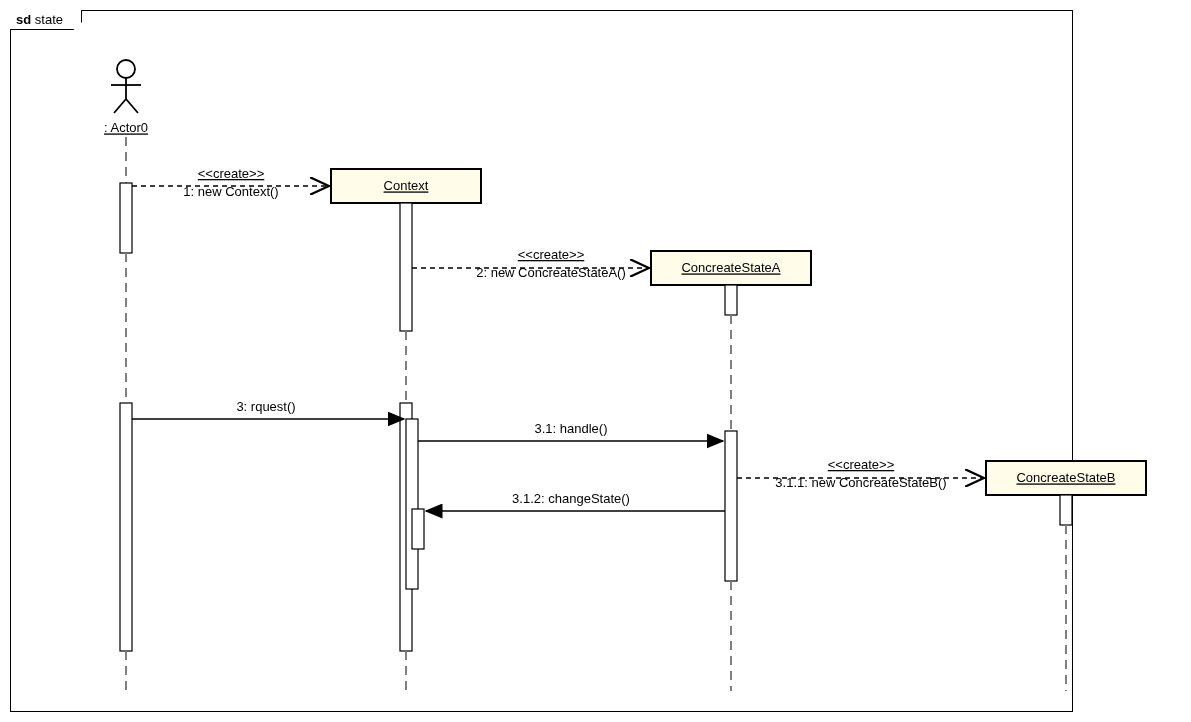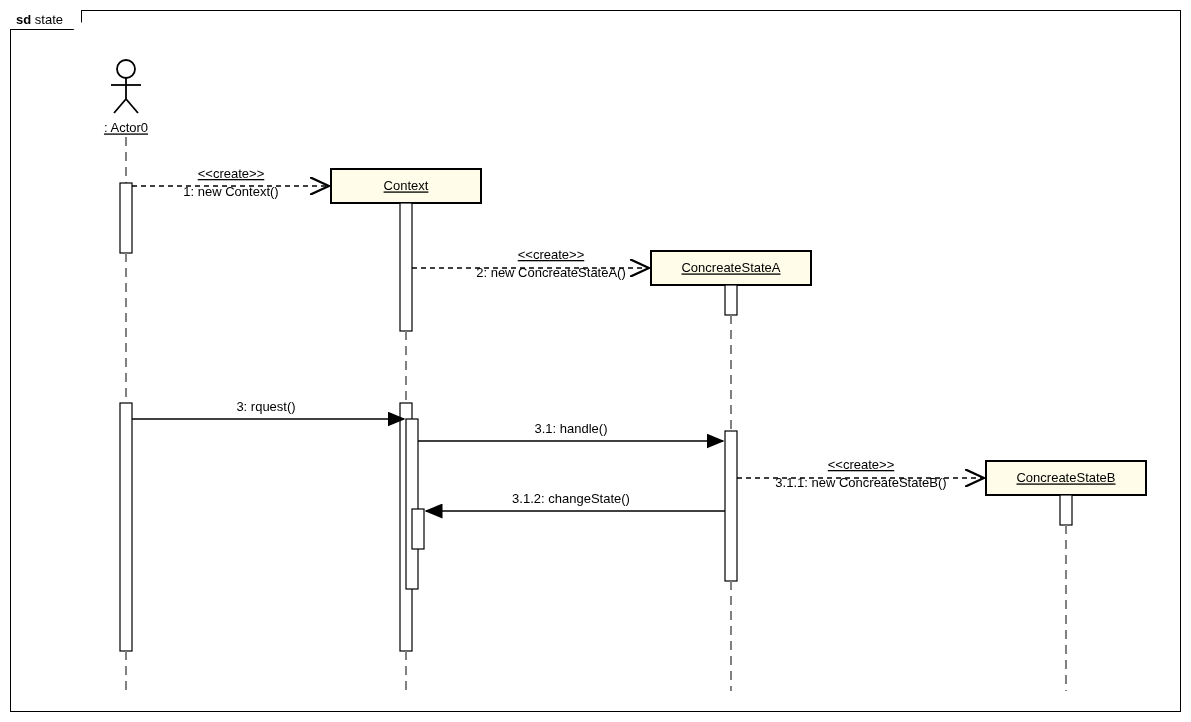--- a/index.html
+++ b/index.html
@@ -4,21 +4,21 @@
 <style>
   body {
     margin: 0;
     padding: 0;
     font-family: Arial, sans-serif;
     background: #fff;
   }
   .frame {
     position: relative;
     margin: 10px;
-    width: 1171px;
+    width: 1063px;
     height: 702px;
     border: 1.5px solid #000;
     box-sizing: border-box;
   }
   .frame-label {
     position: absolute;
     top: -1px;
     left: -1px;
     border: 1.5px solid #000;
     border-top: none;

